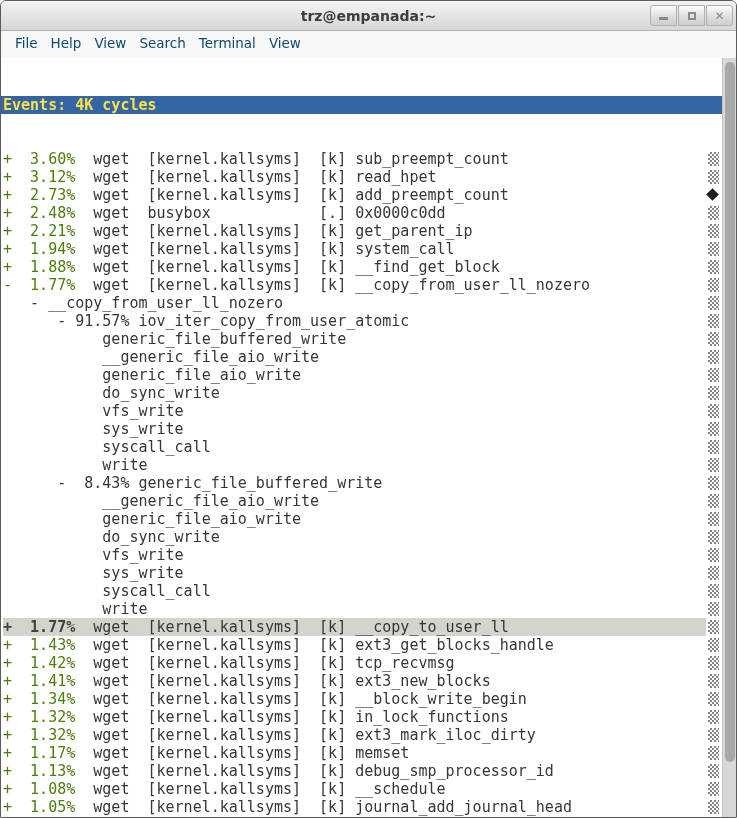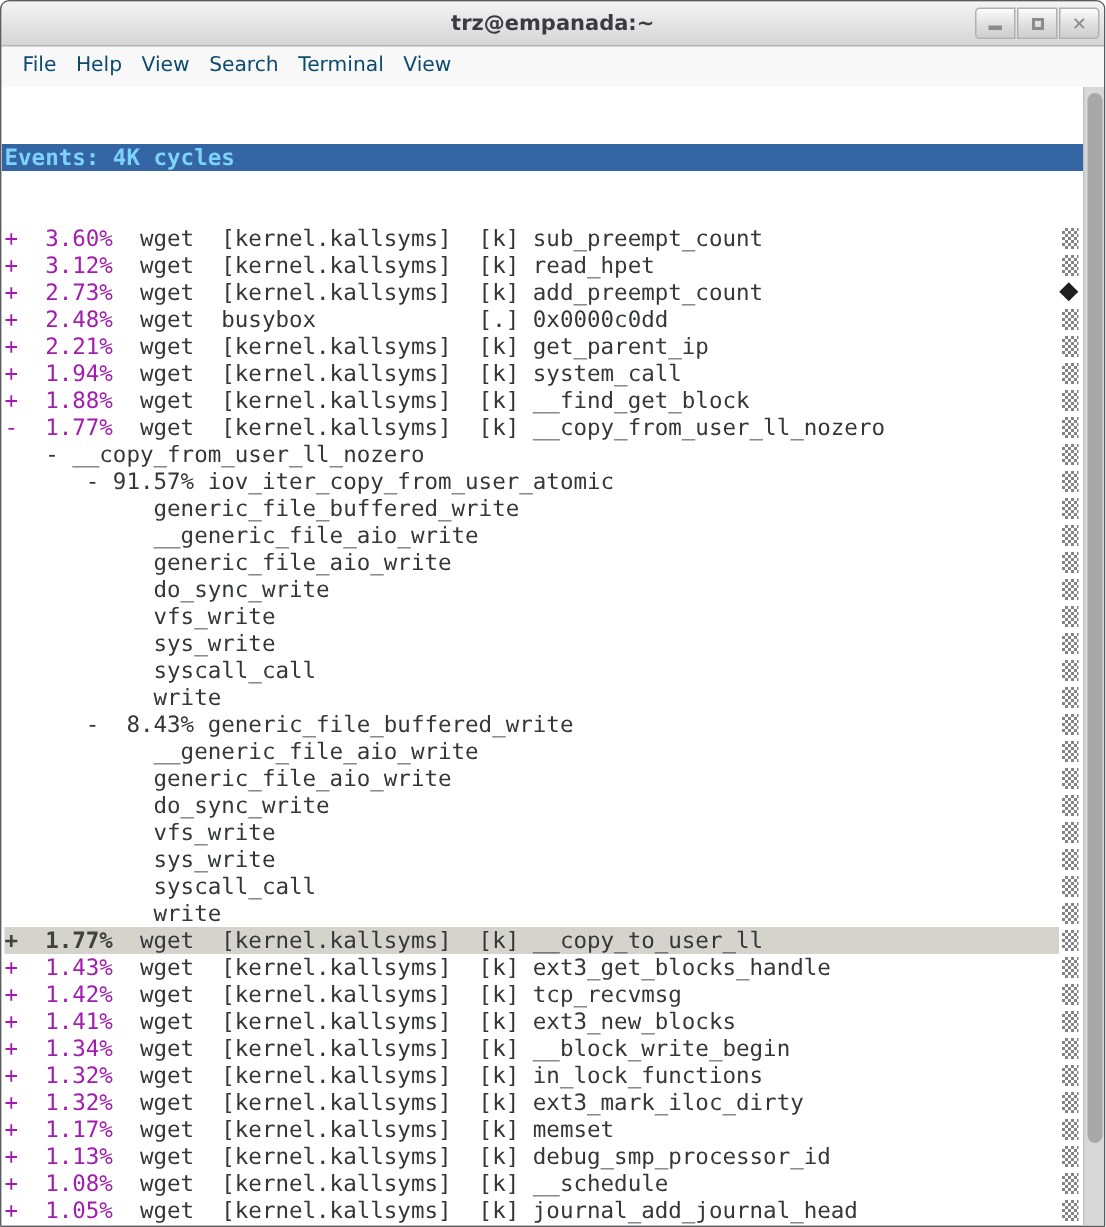--- a/index.html
+++ b/index.html
@@ -63,25 +63,25 @@
   .textarea {
     position:absolute; left:0; top:0;
     width:721px; height:100%;
     padding:2px 0 0 2px;
     font-family:"DejaVu Sans Mono", monospace;
     font-size:15px; line-height:18px;
     color:#343639;
     white-space:pre;
   }
   .evline {
-    height:18px; background:#3465a4; color:#7dd3fc; font-weight:bold;
+    height:18px; background:#3465a4; color:#fde047; font-weight:bold;
     margin-left:-2px; padding-left:2px; width:721px;
   }
   .row { height:18px; position:relative; width:719px; }
-  .row .pct { color:#a21caf; }
+  .row .pct { color:#4d7c0f; }
   .row.sel {
     background:linear-gradient(#d4d4cd,#d4d4cd) no-repeat;
     background-size:calc(100% - 16px) 100%;
   }
   .row.sel .pct { color:#40423c;font-weight:bold; }
 
   
   .ckb {
     position:absolute; right:3px; top:2px;
     width:11px; height:14px;

